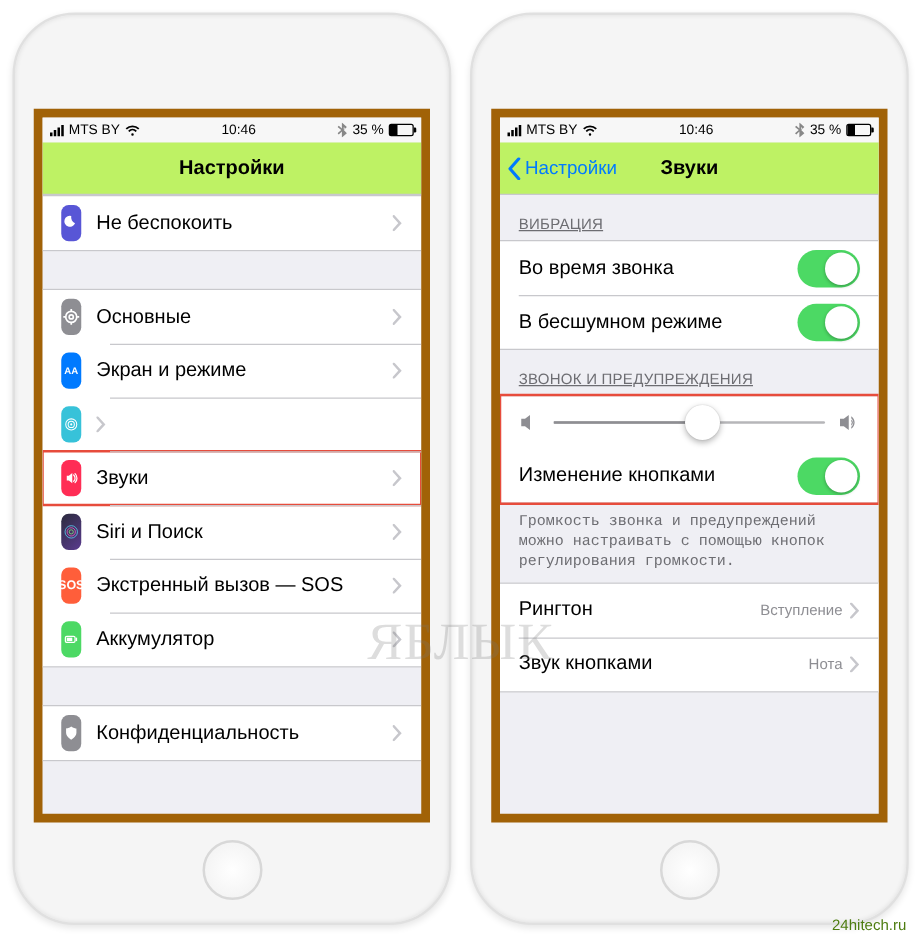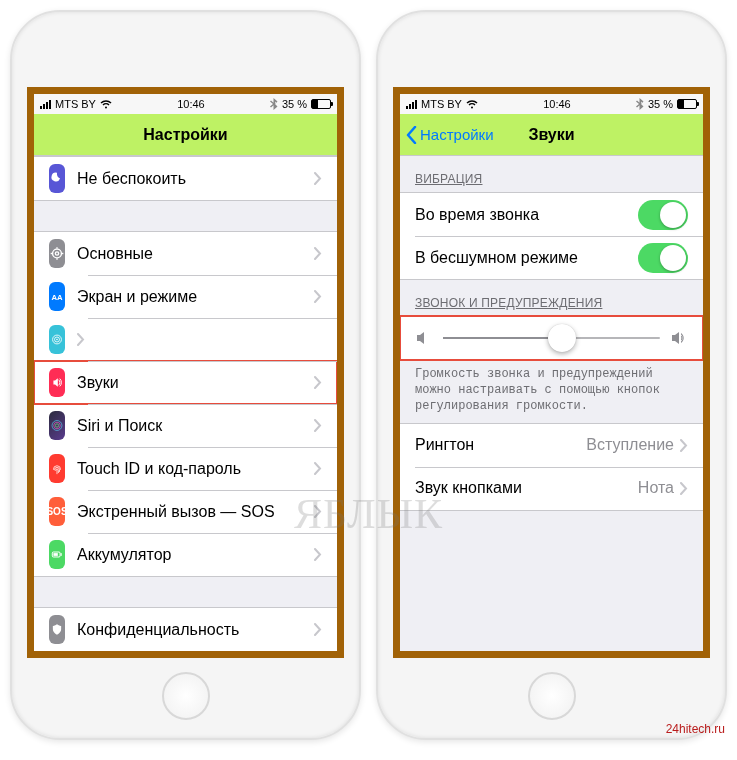--- a/index.html
+++ b/index.html
@@ -24,34 +24,34 @@
   .back-chevron { width: 11px; height: 18px; margin-right: 3px; }
   .content { flex: 1; overflow-y: auto; }
   .section-header { font-size: 12px; color: #6d6d72; padding: 16px 15px 6px; text-transform: uppercase; letter-spacing: 0.2px; text-decoration: underline; }
   .section-footer { font-size: 12px; color: #6d6d72; padding: 6px 15px 8px; line-height: 1.35; font-family: Liberation Mono, monospace; }
   .cell-group { background: #fff; border-top: 1px solid #c8c8cc; border-bottom: 1px solid #c8c8cc; }
   .cell { display: flex; align-items: center; min-height: 43px; padding: 0 15px; position: relative; }
   .cell + .cell::before { content:''; position:absolute; top:0; left:15px; right:0; height:1px; background:#c8c8cc; }
   .cell.with-icon + .cell.with-icon::before { left: 54px; }
   .cell-icon { width: 16px; height: 29px; border-radius: 6px; margin-right: 12px; display: flex; align-items: center; justify-content: center; flex-shrink: 0; color: #fff; }
   .cell-label { flex: 1; font-size: 16px; color: #000; }
-  .cell-value { font-size: 16px; color: #8e8e93; margin-right: 6px; }
+  .cell-value { font-size: 12px; color: #8e8e93; margin-right: 6px; }
   .chevron { width: 8px; height: 13px; flex-shrink: 0; }
   .chevron path { stroke: #c7c7cc; }
   .toggle { width: 50px; height: 30px; background: #4cd964; border-radius: 15px; position: relative; flex-shrink: 0; }
   .toggle::after { content:''; position:absolute; right:2px; top:2px; width:26px; height:26px; background:#fff; border-radius:50%; box-shadow:0 1px 3px rgba(0,0,0,.3); }
   .highlight { outline: 2px solid #e74c3c; outline-offset: -1px; }
   .slider-row { padding: 12px 15px; display: flex; align-items: center; gap: 10px; }
   .slider-track { flex:1; height: 2px; background: #b6b6b9; position: relative; border-radius: 1px;}
   .slider-fill { position:absolute; left:0; top:0; height:100%; width:55%; background:#8e8e93; }
   .slider-thumb { position:absolute; left:55%; top:50%; transform:translate(-50%,-50%); width:28px; height:28px; background:#fff; border-radius:50%; box-shadow:0 2px 5px rgba(0,0,0,.3), 0 0 1px rgba(0,0,0,.2); }
   .vol-icon { width: 18px; height: 18px; fill: #8e8e93; flex-shrink:0;}
   .spacer { height: 30px; }
   .watermark { position:absolute; left:50%; top:490px; transform:translateX(-50%); font-size:42px; color:rgba(120,120,120,.25); font-family: Georgia, serif; pointer-events:none; letter-spacing:1px;}
-  .watermark2 { position:absolute; right:12px; bottom:24px; font-size:12px; color:#b91c1c; }
+  .watermark2 { position:absolute; right:12px; bottom:13px; font-size:12px; color:#4d7c0f; }
   
   .ic-dnd{background:#5856d6}.ic-general{background:#8e8e93}.ic-display{background:#007aff}.ic-wallpaper{background:#37c2d9}.ic-sounds{background:#ff2d55}.ic-siri{background:linear-gradient(135deg,#2b2b3d,#5a3b8e)}.ic-touchid{background:#ff3b30}.ic-sos{background:#ff5e3a}.ic-battery{background:#4cd964}.ic-privacy{background:#8e8e93}
 </style>
 </head>
 <body>
 
 <div class="container">
 
   <div class="phone">
     <div class="screen">
@@ -160,31 +160,20 @@
                   <circle cx="14.5" cy="14.5" r="6" fill="none" stroke="#e065c3" stroke-width="1.2"></circle>
                   <circle cx="14.5" cy="14.5" r="3" fill="none" stroke="#7fe07f" stroke-width="1.2"></circle>
                 </svg>
               </div>
               <span class="cell-label">Siri и Поиск</span>
               <svg class="chevron" viewBox="0 0 8 13">
                 <path d="M1 1l5 5.5L1 12" stroke="#c7c7cc" stroke-width="2" fill="none" stroke-linecap="round"></path>
               </svg>
             </div>
             <div class="cell with-icon">
-              <div class="cell-icon ic-touchid">
-                <svg width="29" height="29" viewBox="0 0 29 29">
-                  <path d="M8 16a6.5 6.5 0 0113 0M10 17a4.5 4.5 0 019 0v3M12 18a2.5 2.5 0 015 0v4M14.5 18v6" stroke="#fff" stroke-width="1.4" fill="none" stroke-linecap="round"></path>
-                </svg>
-              </div>
-              <span class="cell-label">Touch ID и код-пароль</span>
-              <svg class="chevron" viewBox="0 0 8 13">
-                <path d="M1 1l5 5.5L1 12" stroke="#c7c7cc" stroke-width="2" fill="none" stroke-linecap="round"></path>
-              </svg>
-            </div>
-            <div class="cell with-icon">
               <div class="cell-icon ic-sos">
                 <span style="font-size:10px;font-weight:bold;color:#fff">SOS</span>
               </div>
               <span class="cell-label">Экстренный вызов — SOS</span>
               <svg class="chevron" viewBox="0 0 8 13">
                 <path d="M1 1l5 5.5L1 12" stroke="#c7c7cc" stroke-width="2" fill="none" stroke-linecap="round"></path>
               </svg>
             </div>
             <div class="cell with-icon">
               <div class="cell-icon ic-battery">
@@ -276,20 +265,24 @@
                 <path d="M2 6h3l4-3v12l-4-3H2z"></path>
               </svg>
             <div class="slider-track">
               <div class="slider-fill"></div>
                 <div class="slider-thumb"></div>
             </div>
             <svg class="vol-icon" viewBox="0 0 18 18">
                 <path d="M2 6h3l4-3v12l-4-3H2z M11 4a6 6 0 010 10v-1.5a4.5 4.5 0 000-7zM11 6.5a3 3 0 010 5V10a1.5 1.5 0 000-2z"></path>
               </svg>
           </div>
+          <div class="cell">
+            <span class="cell-label">Изменение кнопками</span>
+            <div class="toggle"></div>
+          </div>
         </div>
         <div class="section-footer">Громкость звонка и предупреждений можно настраивать с помощью кнопок регулирования громкости.</div>
 
         <div class="cell-group">
           <div class="cell">
             <span class="cell-label">Рингтон</span>
             <span class="cell-value">Вступление</span>
             <svg class="chevron" viewBox="0 0 8 13">
                 <path d="M1 1l5 5.5L1 12" stroke-width="2" fill="none" stroke-linecap="round"></path>
               </svg>

